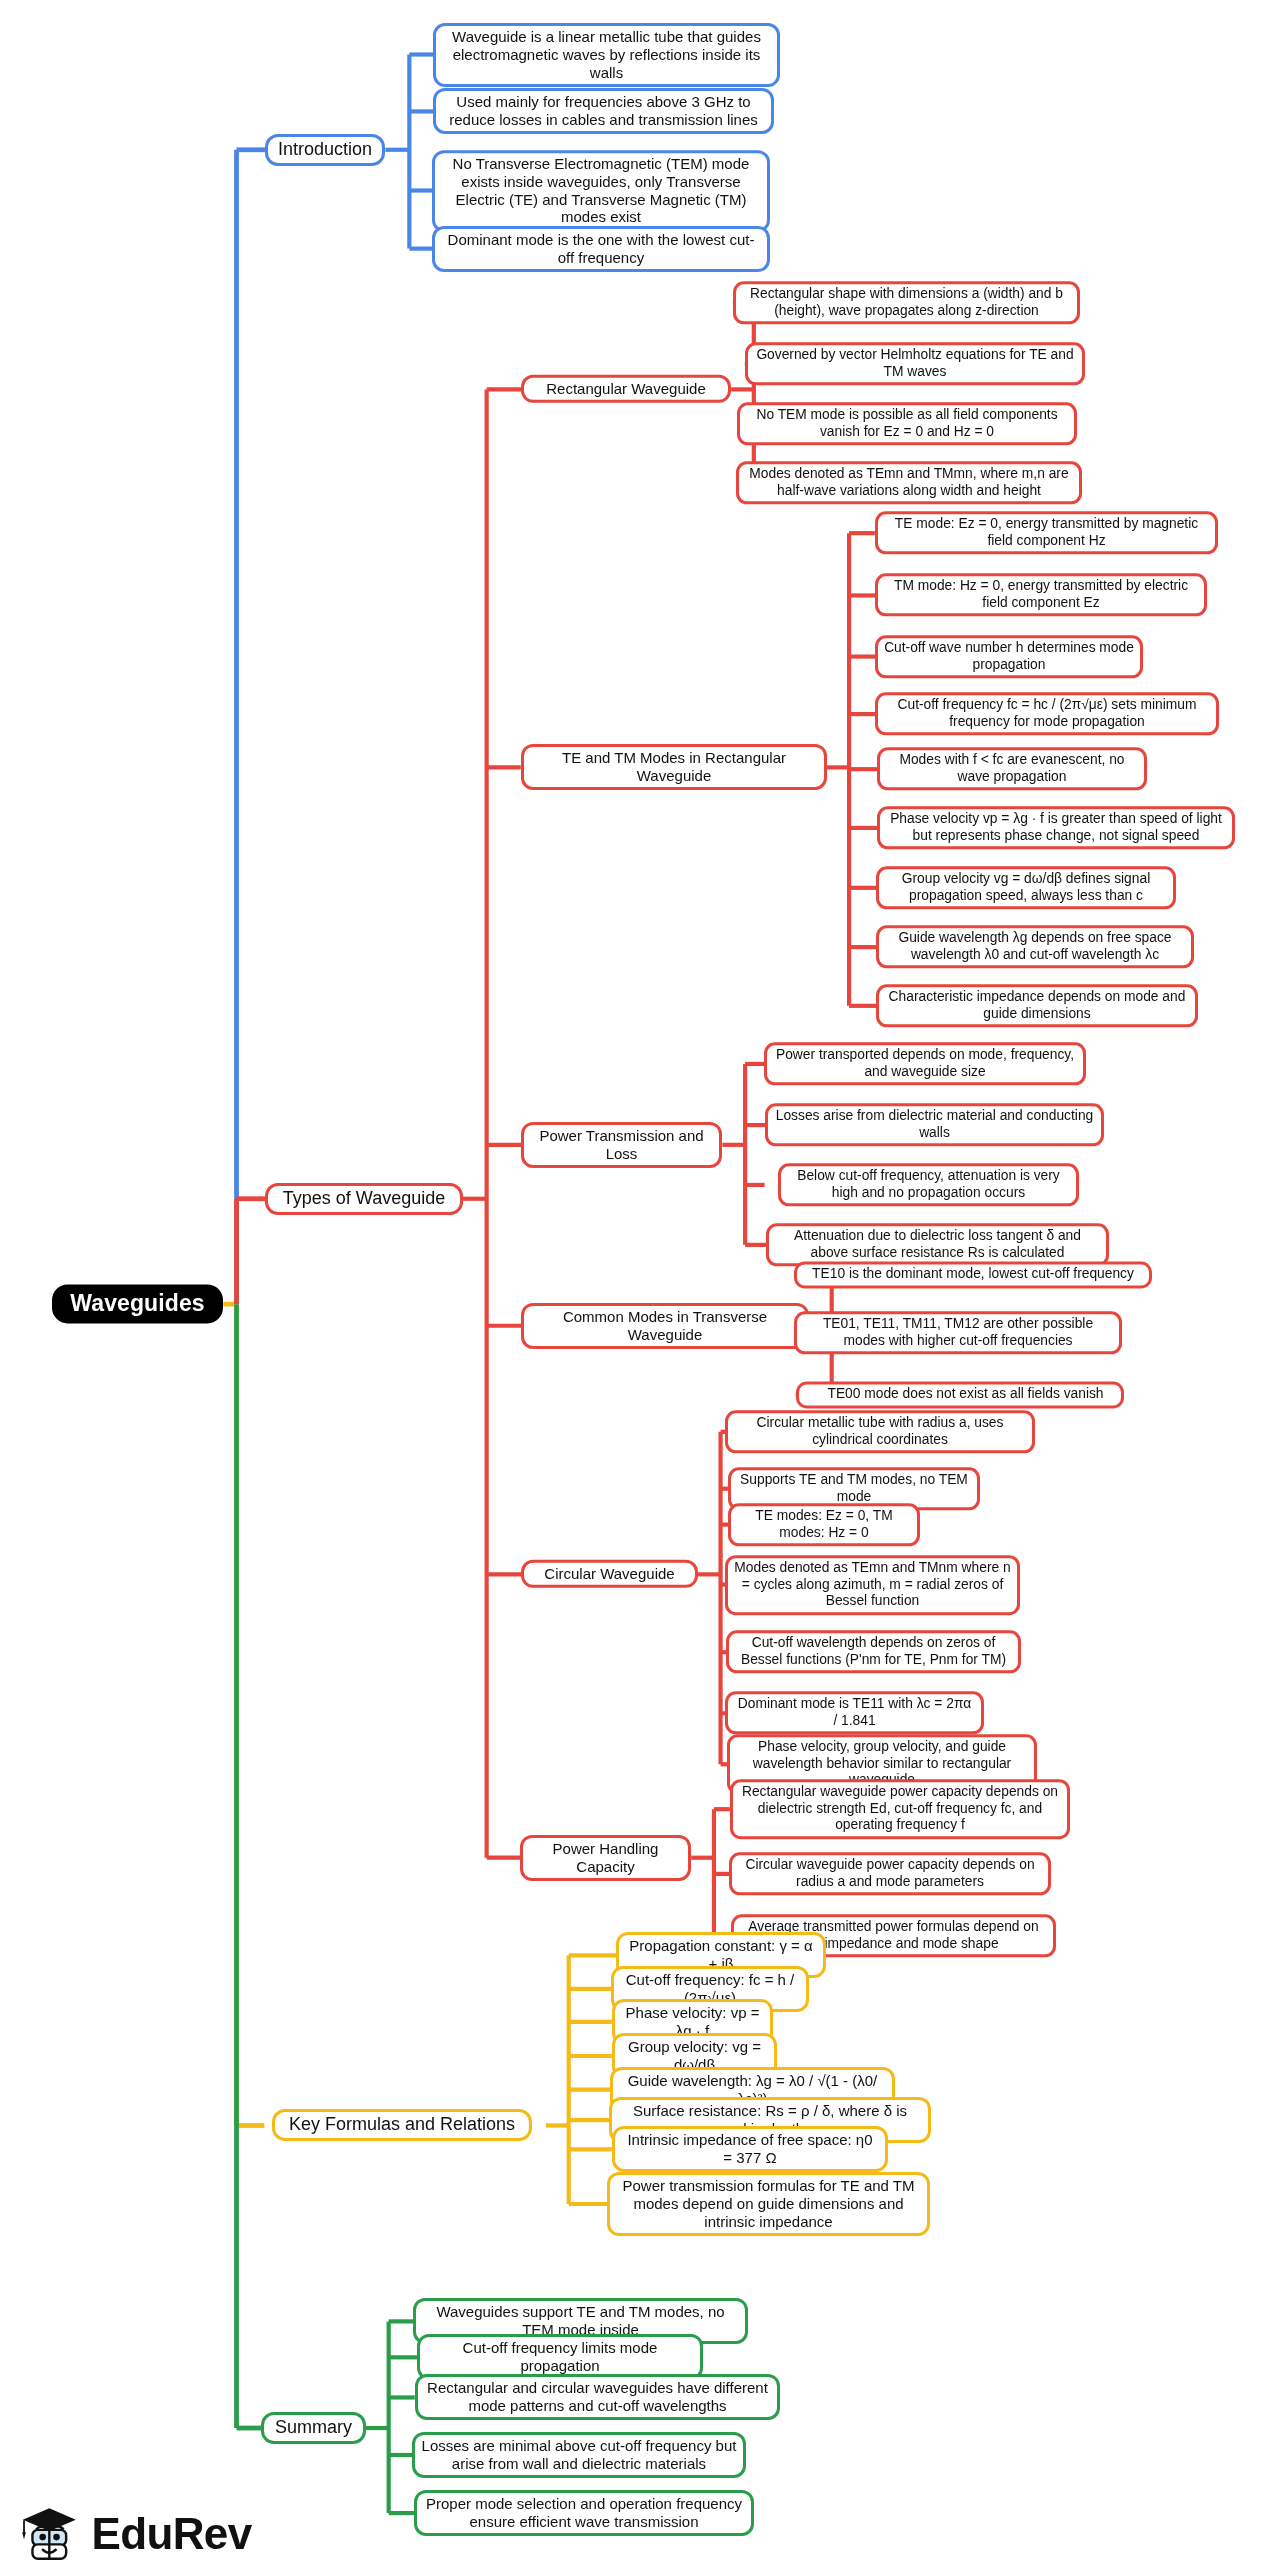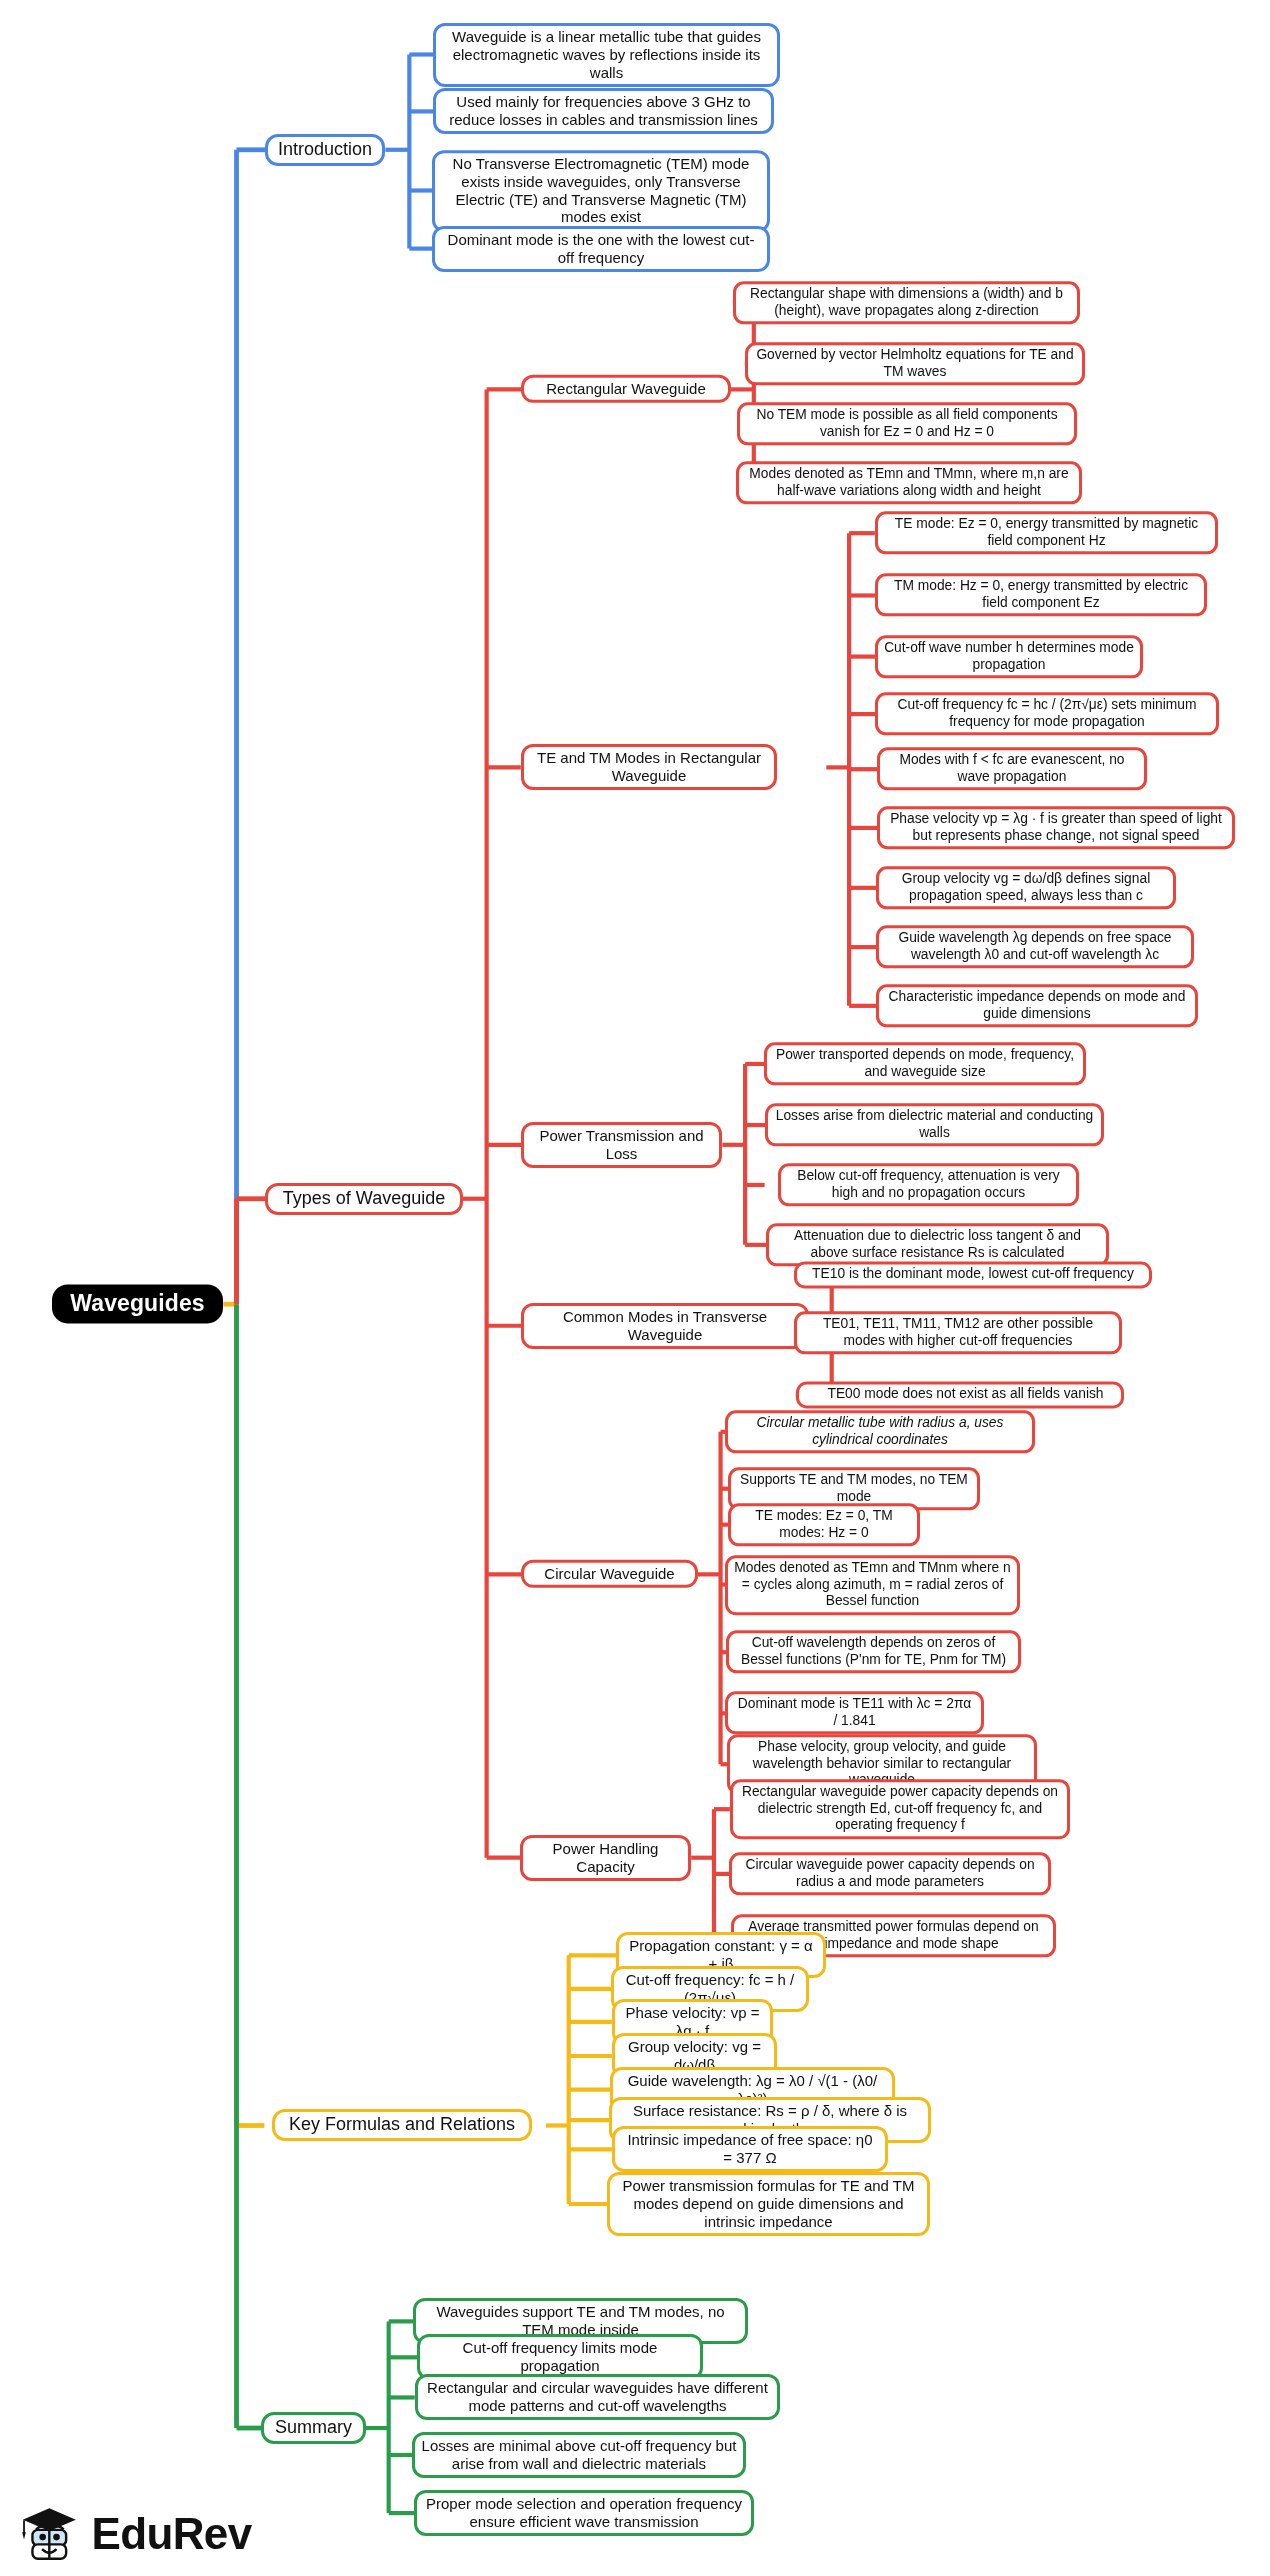--- a/index.html
+++ b/index.html
@@ -168,21 +168,21 @@
   <div class="node lvl1 c-red" id="b1" style="width: 198px; left: 265px; top: 1199px; transform: translateY(-50%);">Types of Waveguide</div>
   <div class="node lvl1 c-yellow" id="b2" style="width: 260px; left: 272px; top: 2125px; transform: translateY(-50%);">Key Formulas and Relations</div>
   <div class="node lvl1 c-green" id="b3" style="width: 105px; left: 261px; top: 2428px; transform: translateY(-50%);">Summary</div>
 
   <div class="node lvl2 c-blue" id="i0" style="width: 347px; left: 433px; top: 55px; transform: translateY(-50%);">Waveguide is a linear metallic tube that guides electromagnetic waves by reflections inside its walls</div>
   <div class="node lvl2 c-blue" id="i1" style="width: 341px; left: 433px; top: 111px; transform: translateY(-50%);">Used mainly for frequencies above 3 GHz to reduce losses in cables and transmission lines</div>
   <div class="node lvl2 c-blue" id="i2" style="width: 338px; left: 432px; top: 191px; transform: translateY(-50%);">No Transverse Electromagnetic (TEM) mode exists inside waveguides, only Transverse Electric (TE) and Transverse Magnetic (TM) modes exist</div>
   <div class="node lvl2 c-blue" id="i3" style="width: 338px; left: 432px; top: 249px; transform: translateY(-50%);">Dominant mode is the one with the lowest cut-off frequency</div>
 
   <div class="node lvl2 c-red" id="g0" style="width: 210px; left: 521px; top: 389px; transform: translateY(-50%);">Rectangular Waveguide</div>
-  <div class="node lvl2 c-red" id="g1" style="width: 256px; left: 521px; top: 767px; transform: translateY(-50%);">TE and TM Modes in Rectangular Waveguide</div>
+  <div class="node lvl2 c-red" id="g1" style="width: 306px; left: 521px; top: 767px; transform: translateY(-50%);">TE and TM Modes in Rectangular Waveguide</div>
   <div class="node lvl2 c-red" id="g2" style="width: 201px; left: 521px; top: 1145px; transform: translateY(-50%);">Power Transmission and Loss</div>
   <div class="node lvl2 c-red" id="g3" style="width: 288px; left: 521px; top: 1326px; transform: translateY(-50%);">Common Modes in Transverse Waveguide</div>
   <div class="node lvl2 c-red" id="g4" style="width: 177px; left: 521px; top: 1574px; transform: translateY(-50%);">Circular Waveguide</div>
   <div class="node lvl2 c-red" id="g5" style="width: 171px; left: 520px; top: 1858px; transform: translateY(-50%);">Power Handling Capacity</div>
 
   <div class="node lvl3 c-red" id="g0c0" style="width: 347px; left: 733px; top: 303px; transform: translateY(-50%);">Rectangular shape with dimensions a (width) and b (height), wave propagates along z-direction</div>
   <div class="node lvl3 c-red" id="g0c1" style="width: 340px; left: 745px; top: 364px; transform: translateY(-50%);">Governed by vector Helmholtz equations for TE and TM waves</div>
   <div class="node lvl3 c-red" id="g0c2" style="width: 340px; left: 737px; top: 424px; transform: translateY(-50%);">No TEM mode is possible as all field components vanish for Ez = 0 and Hz = 0</div>
   <div class="node lvl3 c-red" id="g0c3" style="width: 346px; left: 736px; top: 483px; transform: translateY(-50%);">Modes denoted as TEmn and TMmn, where m,n are half-wave variations along width and height</div>
 
@@ -198,21 +198,21 @@
 
   <div class="node lvl3 c-red" id="g2c0" style="width: 322px; left: 764px; top: 1064px; transform: translateY(-50%);">Power transported depends on mode, frequency, and waveguide size</div>
   <div class="node lvl3 c-red" id="g2c1" style="width: 339px; left: 765px; top: 1125px; transform: translateY(-50%);">Losses arise from dielectric material and conducting walls</div>
   <div class="node lvl3 c-red" id="g2c2" style="width: 301px; left: 764px; top: 1185px; transform: translateY(-50%); margin-left: 14px;">Below cut-off frequency, attenuation is very high and no propagation occurs</div>
   <div class="node lvl3 c-red" id="g2c3" style="width: 343px; left: 766px; top: 1245px; transform: translateY(-50%);">Attenuation due to dielectric loss tangent δ and above surface resistance Rs is calculated</div>
 
   <div class="node lvl3 c-red" id="g3c0" style="width: 358px; left: 794px; top: 1275px; transform: translateY(-50%);">TE10 is the dominant mode, lowest cut-off frequency</div>
   <div class="node lvl3 c-red" id="g3c1" style="width: 328px; left: 794px; top: 1333px; transform: translateY(-50%);">TE01, TE11, TM11, TM12 are other possible modes with higher cut-off frequencies</div>
   <div class="node lvl3 c-red" id="g3c2" style="width: 328px; left: 796px; top: 1395px; transform: translateY(-50%); padding-left: 17px;">TE00 mode does not exist as all fields vanish</div>
 
-  <div class="node lvl3 c-red" id="g4c0" style="width: 310px; left: 725px; top: 1432px; transform: translateY(-50%); font-style: italic;">Circular metallic tube with radius a, uses cylindrical coordinates</div>
+  <div class="node lvl3 c-red" id="g4c0" style="width: 310px; left: 725px; top: 1432px; transform: translateY(-50%);">Circular metallic tube with radius a, uses cylindrical coordinates</div>
   <div class="node lvl3 c-red" id="g4c1" style="width: 252px; left: 728px; top: 1489px; transform: translateY(-50%);">Supports TE and TM modes, no TEM mode</div>
   <div class="node lvl3 c-red" id="g4c2" style="width: 192px; left: 728px; top: 1525px; transform: translateY(-50%);">TE modes: Ez = 0, TM modes: Hz = 0</div>
   <div class="node lvl3 c-red" id="g4c3" style="width: 295px; left: 725px; top: 1585px; transform: translateY(-50%);">Modes denoted as TEmn and TMnm where n = cycles along azimuth, m = radial zeros of Bessel function</div>
   <div class="node lvl3 c-red" id="g4c4" style="width: 295px; left: 726px; top: 1652px; transform: translateY(-50%);">Cut-off wavelength depends on zeros of Bessel functions (P'nm for TE, Pnm for TM)</div>
   <div class="node lvl3 c-red" id="g4c5" style="width: 259px; left: 725px; top: 1713px; transform: translateY(-50%);">Dominant mode is TE11 with λc = 2πα / 1.841</div>
   <div class="node lvl3 c-red" id="g4c6" style="width: 310px; left: 727px; top: 1764px; transform: translateY(-50%);">Phase velocity, group velocity, and guide wavelength behavior similar to rectangular waveguide</div>
 
   <div class="node lvl3 c-red" id="g5c0" style="width: 340px; left: 730px; top: 1809px; transform: translateY(-50%);">Rectangular waveguide power capacity depends on dielectric strength Ed, cut-off frequency fc, and operating frequency f</div>
   <div class="node lvl3 c-red" id="g5c1" style="width: 322px; left: 729px; top: 1874px; transform: translateY(-50%);">Circular waveguide power capacity depends on radius a and mode parameters</div>
   <div class="node lvl3 c-red" id="g5c2" style="width: 325px; left: 731px; top: 1936px; transform: translateY(-50%);">Average transmitted power formulas depend on wave impedance and mode shape</div>

